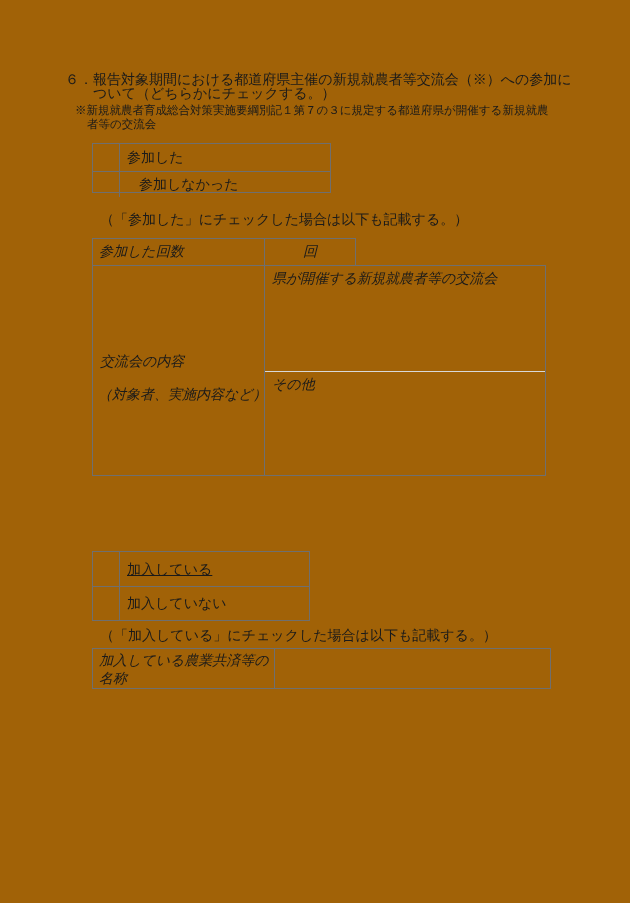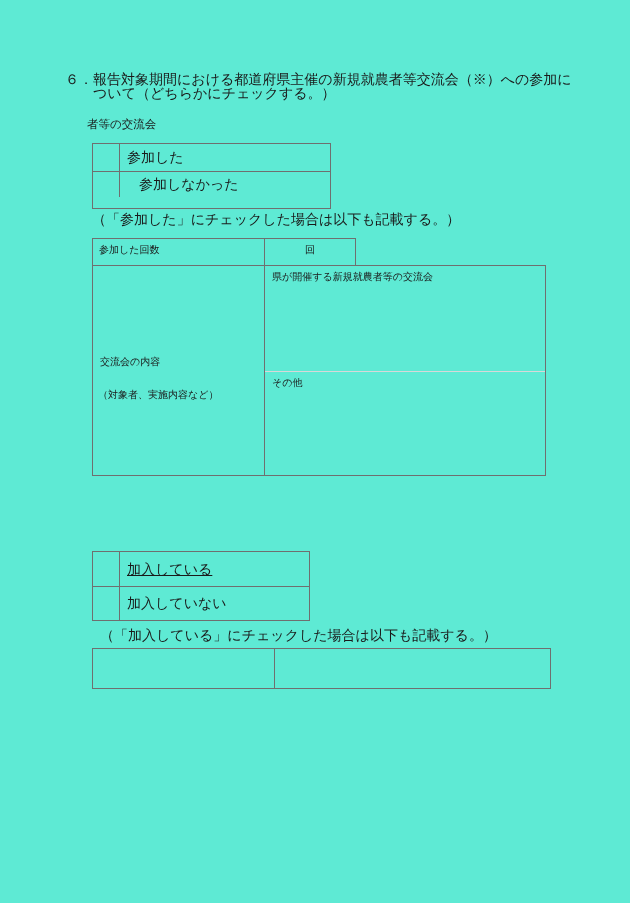--- a/index.html
+++ b/index.html
@@ -1,52 +1,53 @@
 <!DOCTYPE html>
 <html><head>
 <meta charset="utf-8">
 <style>
   html,body{margin:0;padding:0;background:#e9e9e9;}
   .page{
-    position:relative;width:630px;height:903px;background:#5eead4;
+    position:relative;width:630px;height:903px;background:#a16207;
     font-family:"DejaVu Serif","Liberation Serif",serif;color:#1a1a1a;
     overflow:hidden;box-shadow:0 0 4px rgba(0,0,0,.2);
   }
   .abs{position:absolute;}
   .t14{font-size:14px;line-height:18px;white-space:nowrap;}
   .t12{font-size:11.5px;line-height:13.5px;white-space:nowrap;}
   .box{position:absolute;border:1px solid #6f6f6f;box-sizing:border-box;background:transparent;}
   .noBottom{border-bottom:none;}
   .vline{position:absolute;width:1px;background:#6f6f6f;}
   .hline{position:absolute;height:1px;background:#6f6f6f;}
   .hline-light{position:absolute;height:1px;background:#d8d8d8;}
-  .cellLabel{position:absolute;font-size:10px;white-space:nowrap;}
+  .cellLabel{position:absolute;font-size:14px;white-space:nowrap;font-style:italic;}
   .rowtext{position:absolute;font-size:14px;white-space:nowrap;}
   .center{text-align:center;}
   .fill{position:absolute;background:transparent;}
 </style>
 </head>
 <body>
 
 <div class="page">
 
   <div class="abs t14" style="left:65px;top:70px;">６．報告対象期間における都道府県主催の新規就農者等交流会（※）への参加に</div>
   <div class="abs t14" style="left:93px;top:84px;">ついて（どちらかにチェックする。）</div>
+  <div class="abs t12" style="left:75px;top:104px;">※新規就農者育成総合対策実施要綱別記１第７の３に規定する都道府県が開催する新規就農</div>
   <div class="abs t12" style="left:87px;top:118px;">者等の交流会</div>
 
-  <div class="box" style="left:92px;top:143px;width:239px;height:66px;text-align:center;">
+  <div class="box" style="left:92px;top:143px;width:239px;height:50px;text-align:center;">
     <div class="vline" style="left:26px;top:0;height:53px;"></div>
     <div class="hline" style="left:0;top:27px;width:237px;"></div>
     <div class="fill" style="left:0;top:0;width:26px;height:27px;"></div>
     <div class="fill" style="left:0;top:27px;width:26px;height:26px;"></div>
     <div class="rowtext" style="left:34px;top:5px;">参加した</div>
     <div class="rowtext" style="left:34px;top:32px;margin-left:12px;">参加しなかった</div>
   </div>
 
-  <div class="abs t14" style="left:92px;top:210px;">（「参加した」にチェックした場合は以下も記載する。）</div>
+  <div class="abs t14" style="left:100px;top:210px;">（「参加した」にチェックした場合は以下も記載する。）</div>
 
   <div class="box noBottom" style="left:92px;top:238px;width:264px;height:27px;">
     <div class="vline" style="left:171px;top:0;height:26px;"></div>
     <div class="cellLabel" style="left:6px;top:4px;">参加した回数</div>
     <div class="fill" style="left:172px;top:0;width:90px;height:26px;"></div>
     <div class="cellLabel center" style="left:172px;top:4px;width:90px;">回</div>
   </div>
 
   <div class="box" style="left:92px;top:265px;width:454px;height:211px;">
     <div class="vline" style="left:171px;top:0;height:209px;"></div>
@@ -66,16 +67,17 @@
     <div class="fill" style="left:0;top:0;width:26px;height:34px;"></div>
     <div class="fill" style="left:0;top:34px;width:26px;height:34px;"></div>
     <div class="rowtext" style="left:34px;top:9px;text-decoration:underline;">加入している</div>
     <div class="rowtext" style="left:34px;top:43px;">加入していない</div>
   </div>
 
   <div class="abs t14" style="left:100px;top:627px;font-family:Liberation Serif, serif;">（「加入している」にチェックした場合は以下も記載する。）</div>
 
   <div class="box" style="left:92px;top:648px;width:459px;height:41px;">
     <div class="vline" style="left:181px;top:0;height:39px;"></div>
+    <div class="cellLabel" style="left:6px;top:2px;white-space:normal;width:172px;line-height:18px;">加入している農業共済等の名称</div>
     <div class="fill" style="left:182px;top:0;width:275px;height:39px;"></div>
   </div>
 
 </div>
 
 </body></html>

